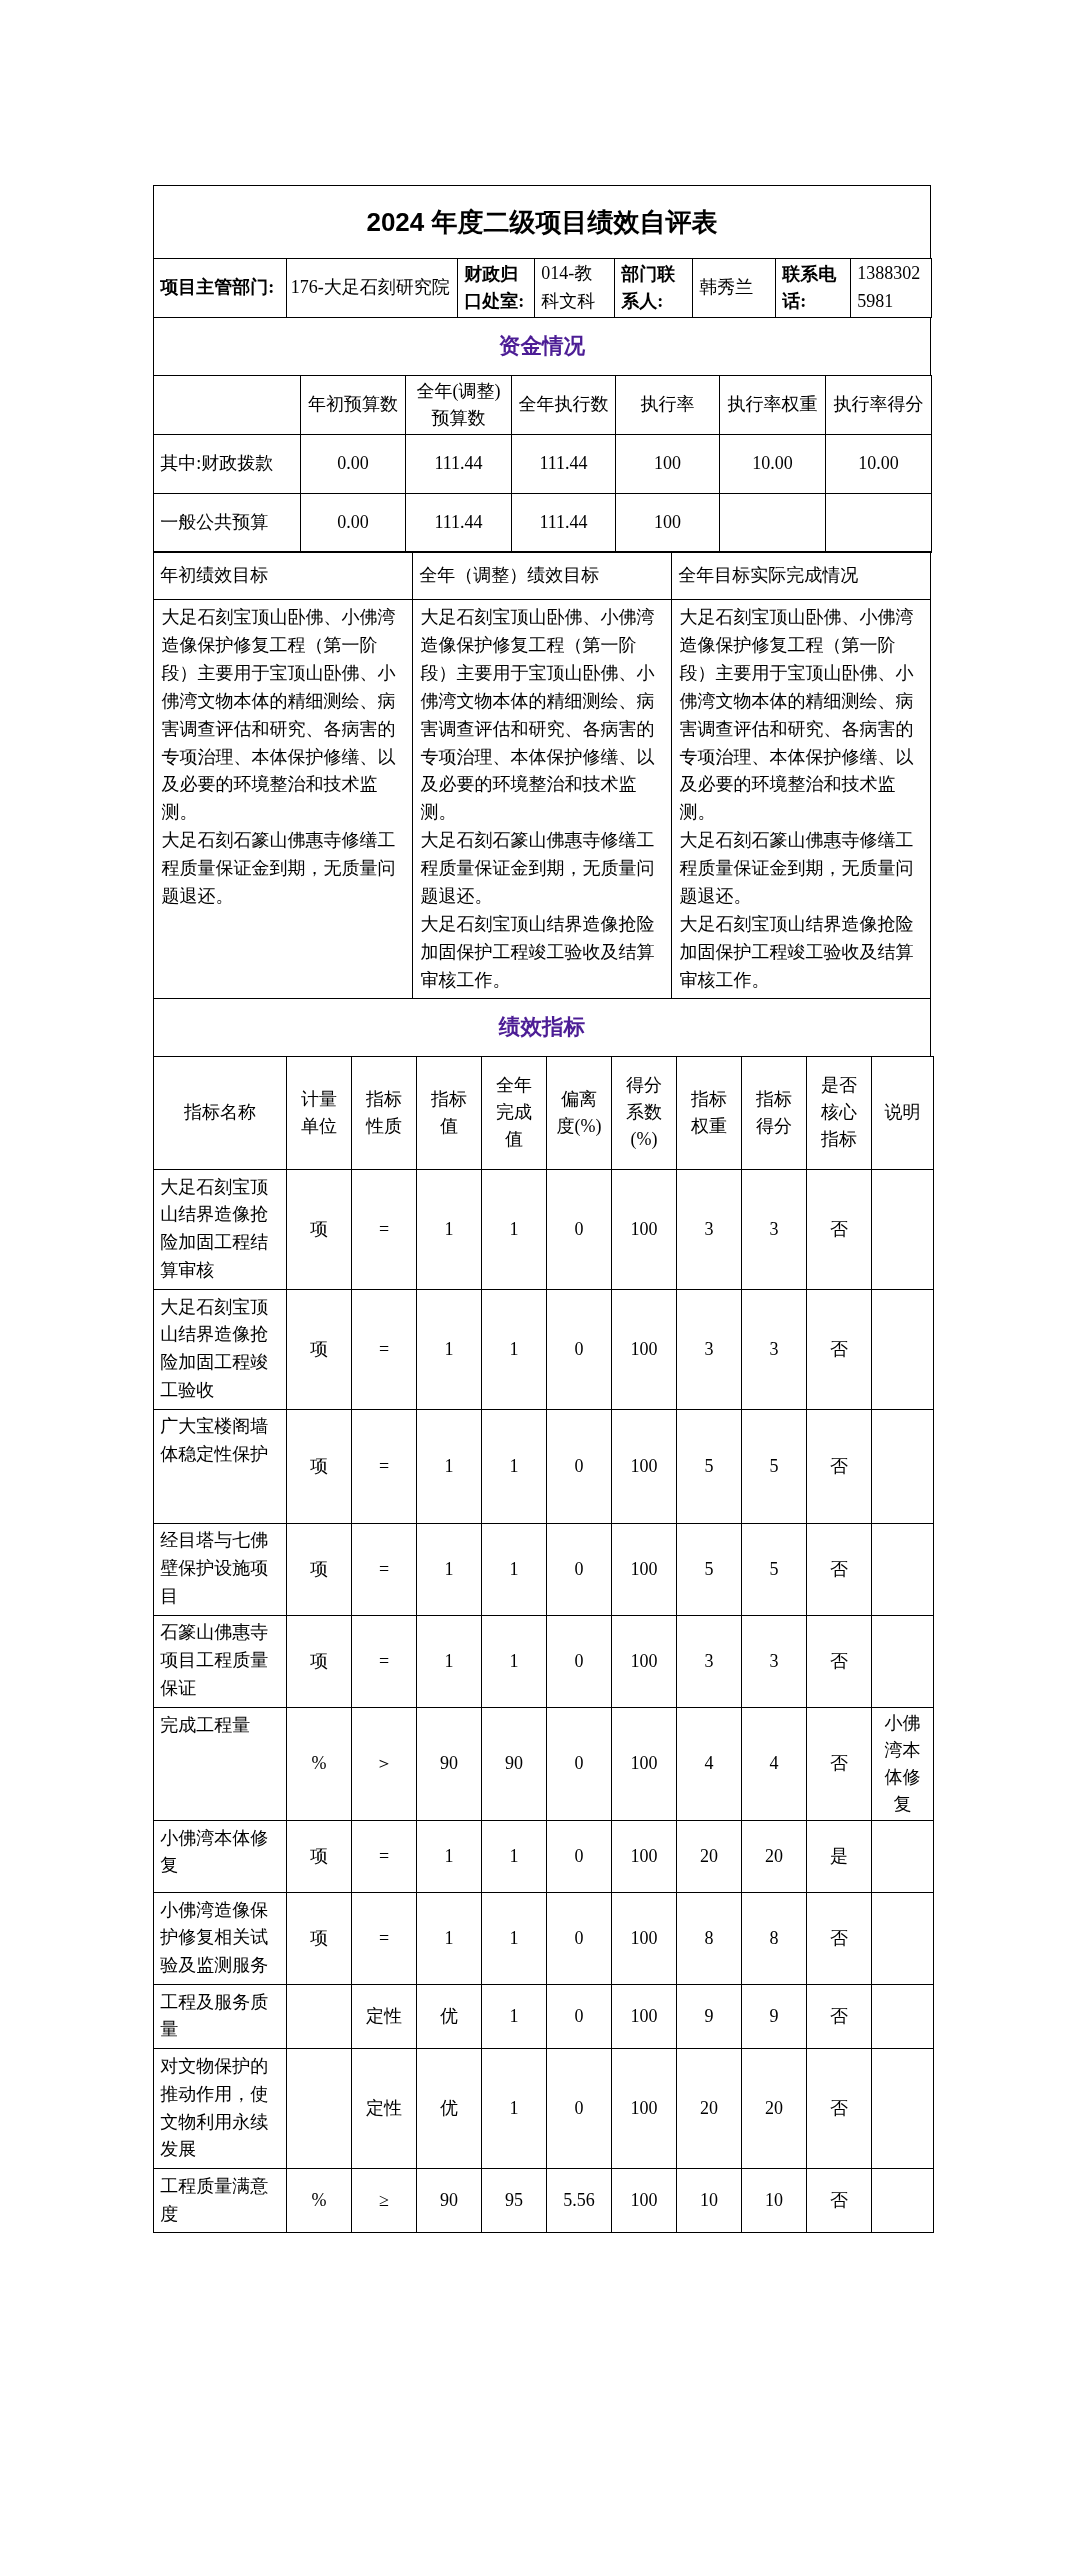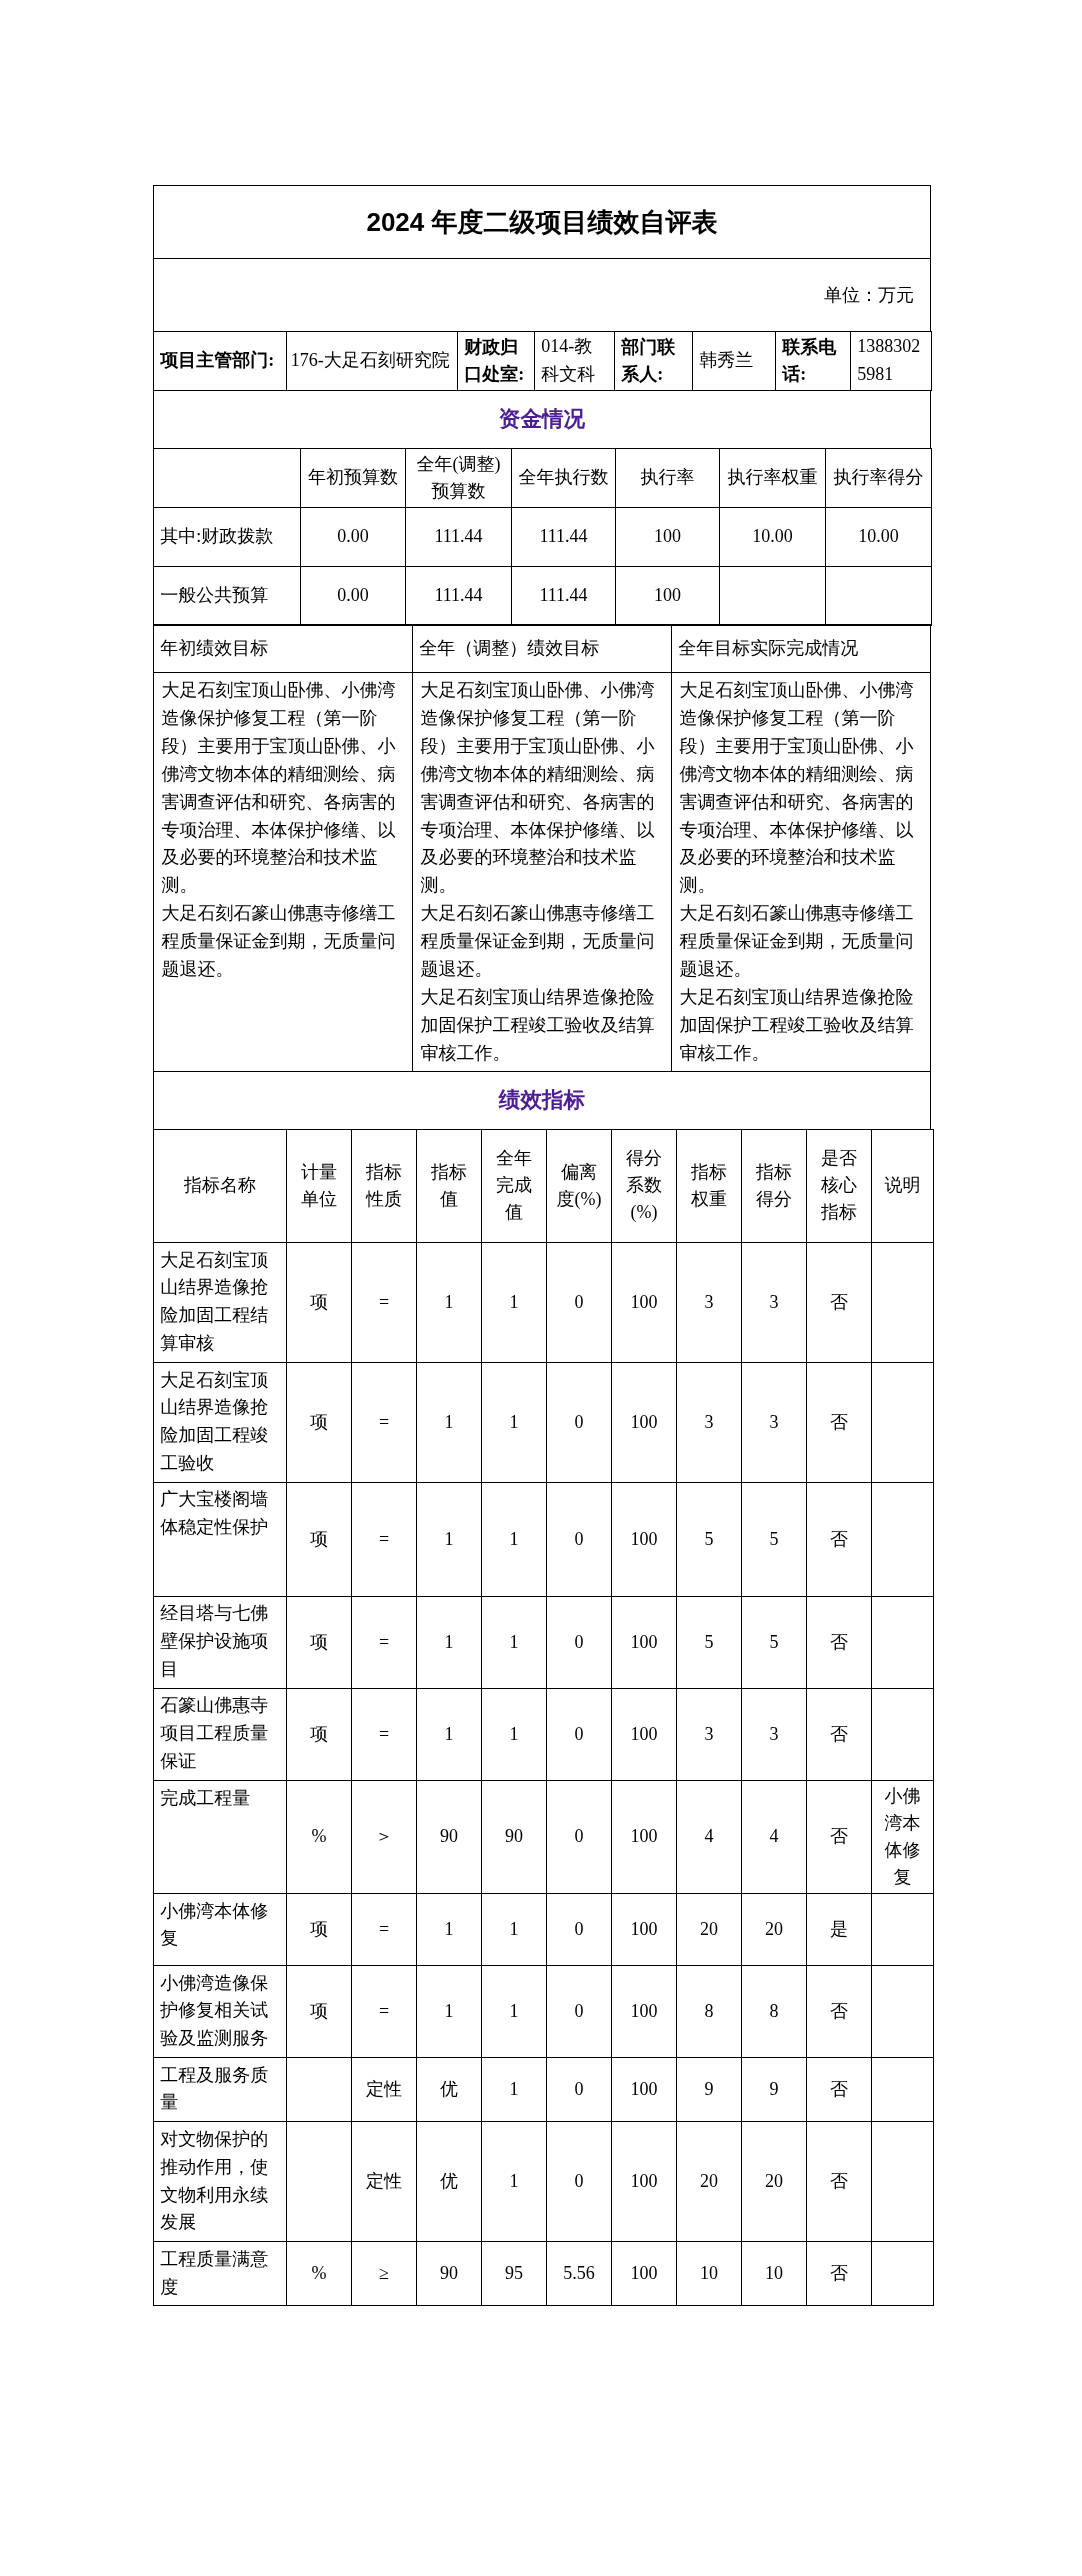--- a/index.html
+++ b/index.html
@@ -29,23 +29,20 @@
 <body>
 
 <div class="sheet">
   <div class="wrap">
 
     <table>
       <tbody>
           <tr class="title-row" style="height:73px;">
         <td>2024 年度二级项目绩效自评表</td>
       </tr>
-      <tr class="unit-row" style="height:73px;">
-        <td>单位：万元</td>
-      </tr>
     </tbody>
       </table>
 
 
     <table>
       <colgroup>
           <col style="width:133px">
           <col style="width:171px">
           <col style="width:77px">
           <col style="width:80px">

